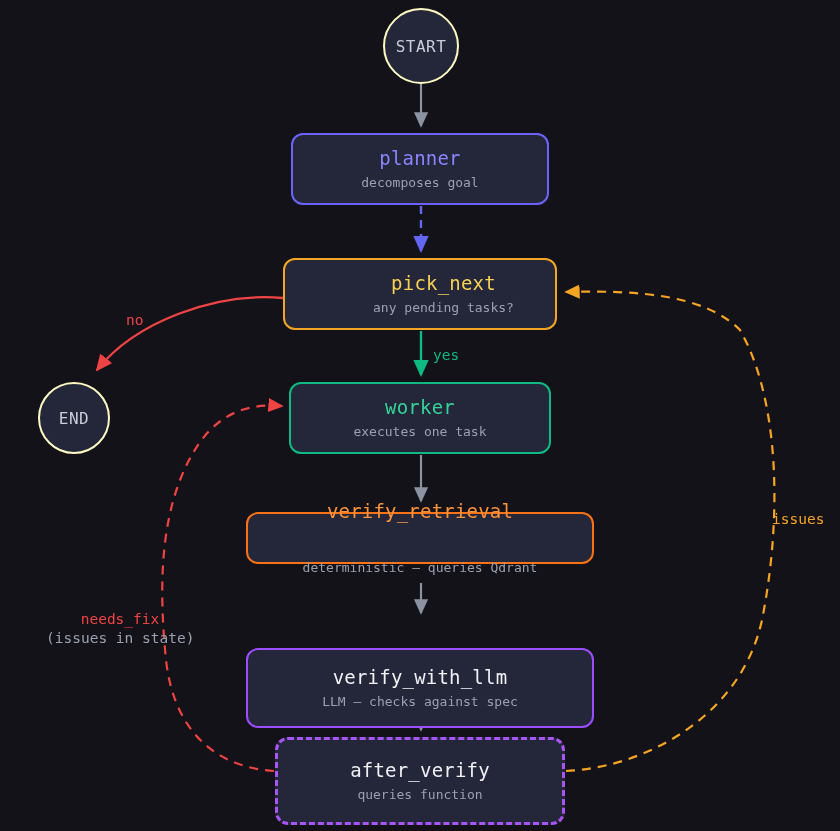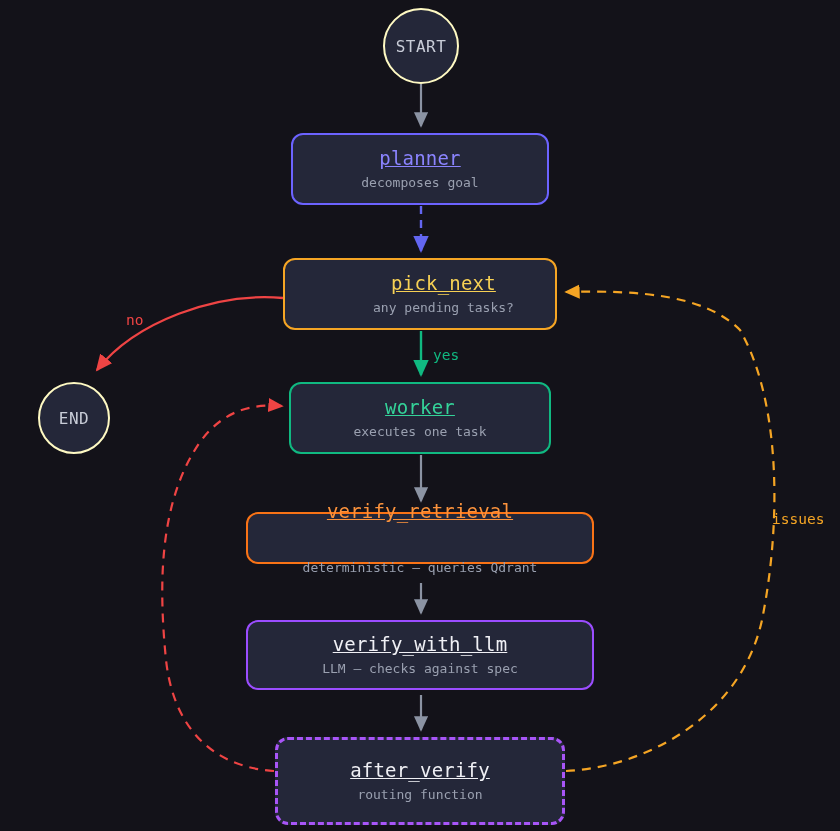--- a/index.html
+++ b/index.html
@@ -32,21 +32,20 @@
     flex-direction: column;
     align-items: center;
     justify-content: center;
     border-style: solid;
     border-width: 2.5px;
   }
   .node .title {
     font-size: 19px;
     line-height: 1.25;
     letter-spacing: 0.2px;
-    text-decoration: underline;
   }
   .node .sub {
     font-size: 13px;
     color: #9aa0b0;
     margin-top: 4px;
     line-height: 1.2;
     white-space: nowrap;
   }
   .terminal {
     position: absolute;
@@ -138,30 +137,34 @@
   <div class="node" style="left:289px; top:382px; width:262px; height:72px; border-color:#10b981;">
     <div class="title" style="color:#34d399;">worker</div>
     <div class="sub">executes one task</div>
   </div>
 
   <div class="node" style="left:246px; top:512px; width:348px; height:52px; border-color:#f97316;gap:32px;">
     <div class="title" style="color:#fb923c;">verify_retrieval</div>
     <div class="sub">deterministic — queries Qdrant</div>
   </div>
 
-  <div class="node" style="left:246px; top:620px; width:348px; height:70px; border-color:#9b4dff;">
+  <div class="node" style="left:246px; top:648px; width:348px; height:80px; border-color:#9b4dff;">
     <div class="title" style="color:#f0f0f5;">verify_with_llm</div>
     <div class="sub">LLM — checks against spec</div>
   </div>
 
   <div class="node" style="left:275px; top:737px; width:290px; height:88px; border-color:#a855f7; border-style:dashed; border-width:3px;border-radius:13px;">
     <div class="title" style="color:#f0f0f5;">after_verify</div>
-    <div class="sub">routing function</div>
+    <div class="sub">queries function</div>
   </div>
 
   <div class="edge-label" style="left:126px; top:311px; color:#ef4444;">no</div>
 
   <div class="edge-label" style="left:433px; top:346px; color:#10b981;">yes</div>
 
   <div class="edge-label" style="left:772px; top:510px; color:#f5a524;">issues</div>
 
+  <div class="edge-label" style="left:46px; top:610px; color:#ef4444; text-align:center; width:148px;">
+    <span>needs_fix</span>
+    <span class="l2">(issues in state)</span>
+  </div>
 
 </div>
 
 </body></html>

